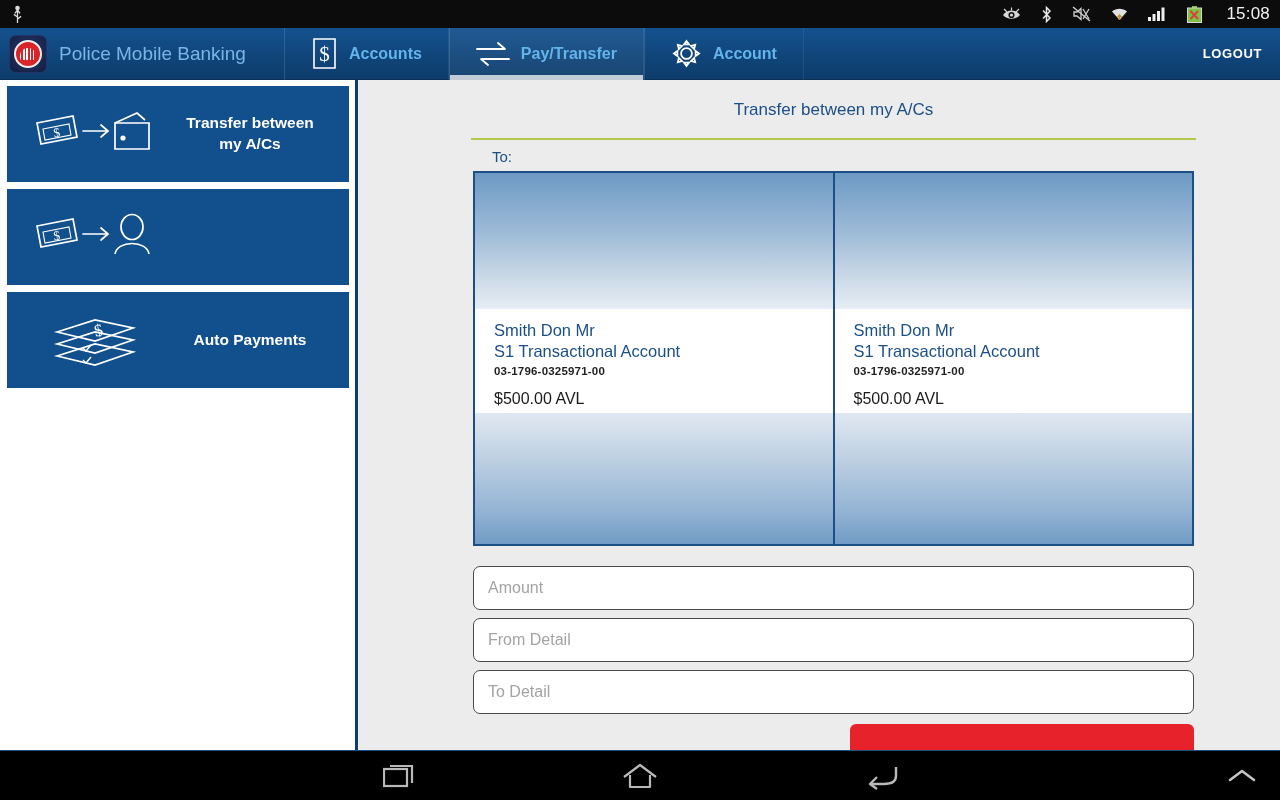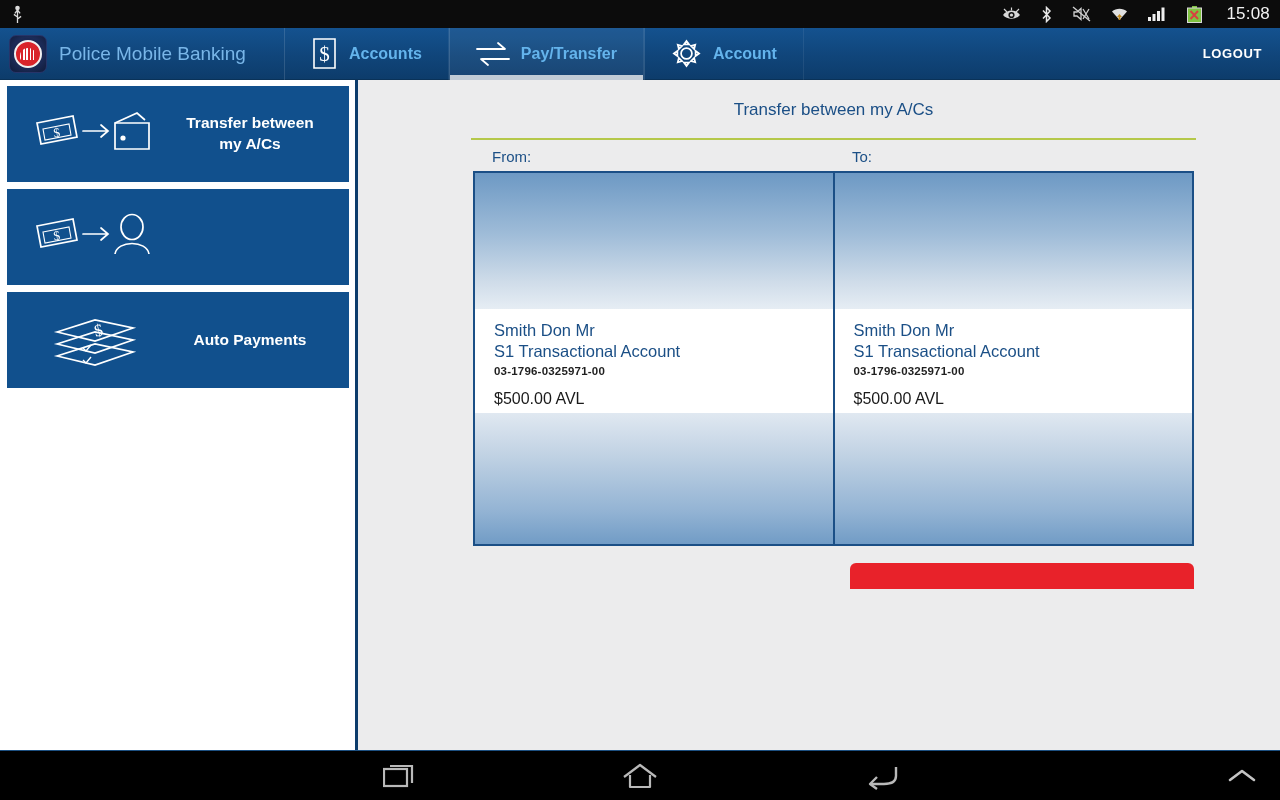--- a/index.html
+++ b/index.html
@@ -286,21 +286,20 @@
     </div>
 
   </div>
 
   <div class="content">
 
     <div class="page-title">Transfer between my A/Cs</div>
     <div class="divider-line"></div>
 
     <div class="fromto-row">
-      <span class="ft-label from">From:</span>
       <span class="ft-label">To:</span>
     </div>
 
     <div class="carousel-wrap">
 
       <div class="panel">
         <div class="pnl-top"></div>
         <div class="pnl-sel">
           <div class="acct-name">Smith Don Mr</div>
           <div class="acct-type">S1 Transactional Account</div>
@@ -316,20 +315,31 @@
           <div class="acct-name">Smith Don Mr</div>
           <div class="acct-type">S1 Transactional Account</div>
           <div class="acct-num">03-1796-0325971-00</div>
           <div class="acct-bal">$500.00 AVL</div>
         </div>
         <div class="pnl-bot"></div>
       </div>
 
     </div>
 
+    <div class="fields">
+      <div class="field">
+        <span class="ph">Amount</span>
+      </div>
+      <div class="field">
+        <span class="ph">From Detail</span>
+      </div>
+      <div class="field">
+        <span class="ph">To Detail</span>
+      </div>
+    </div>
 
     <div class="submit-wrap">
       <div class="submit-btn"></div>
     </div>
 
   </div>
 
   <div class="navbar">
     <div class="nb-btn nb-recents">
       <svg width="34" height="30" viewBox="0 0 34 30">

